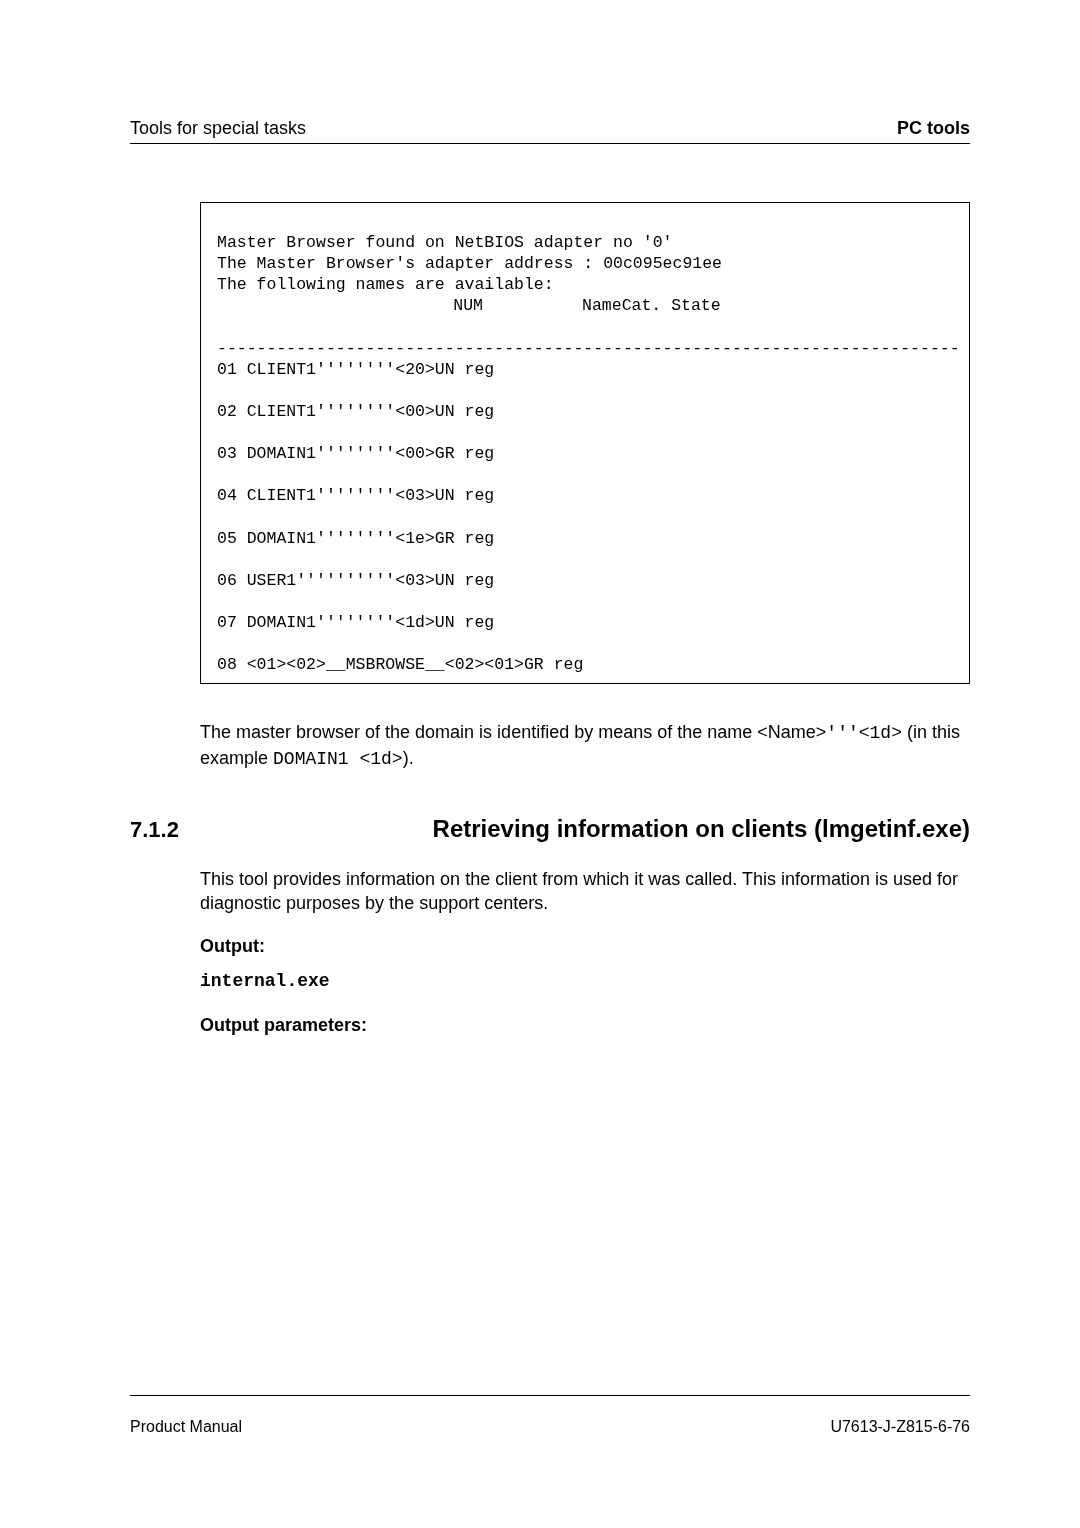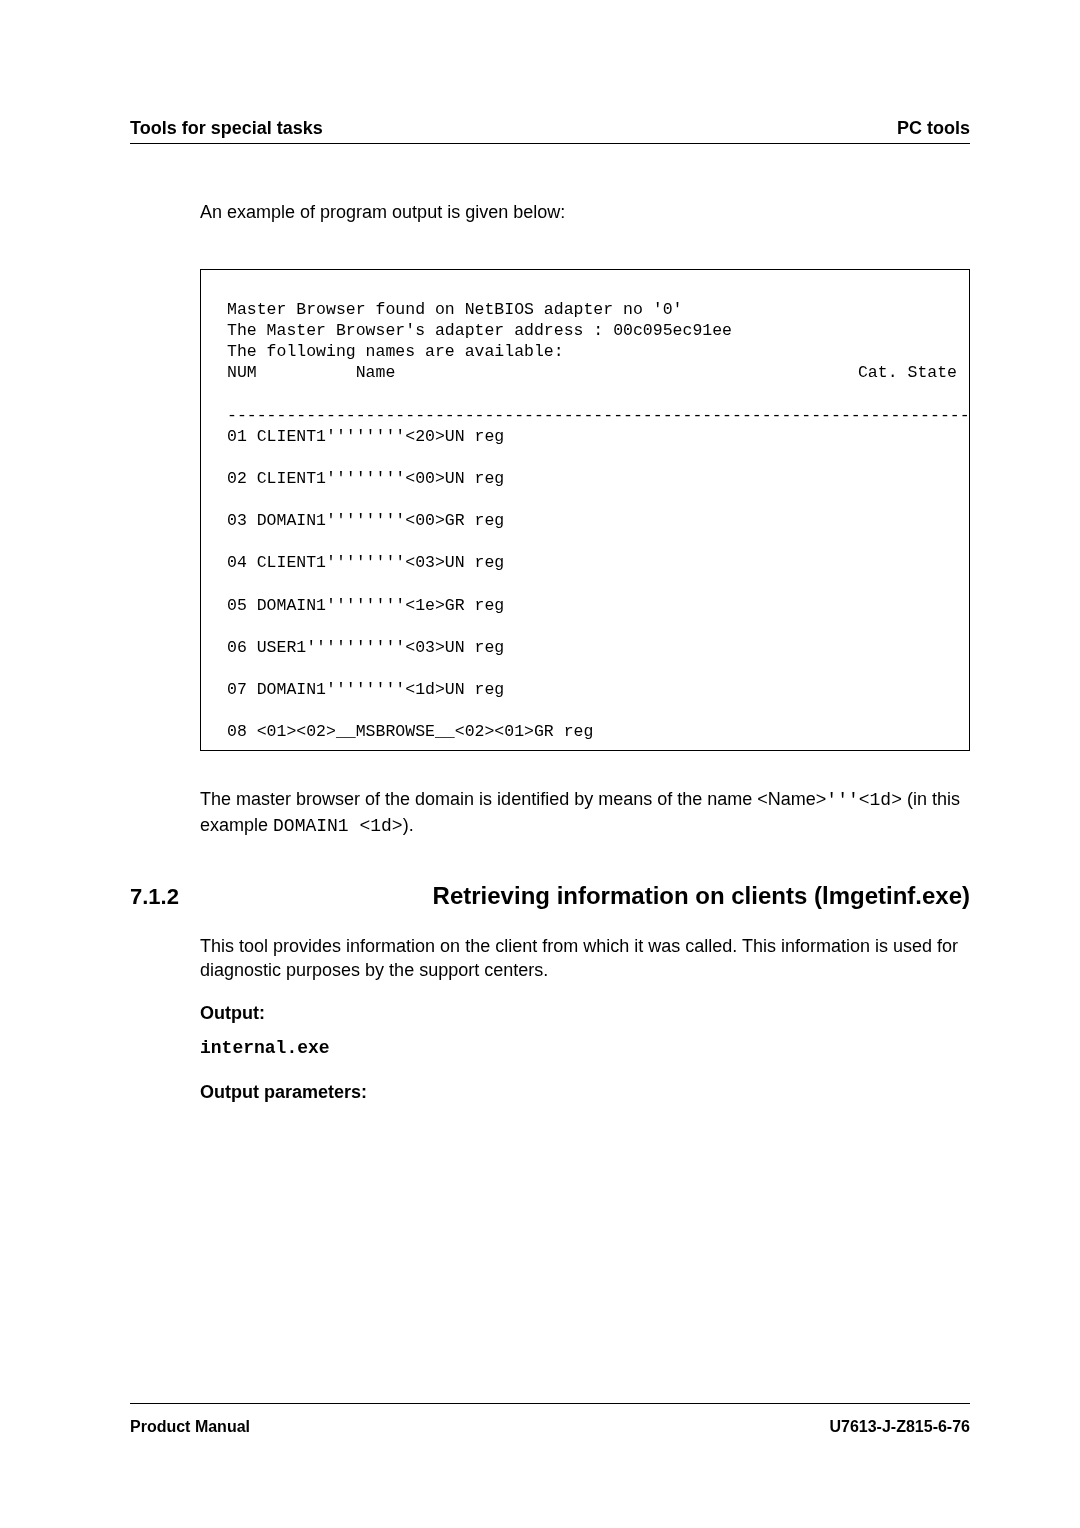--- a/index.html
+++ b/index.html
@@ -17,38 +17,38 @@
   }
   .running-head {
     display: flex;
     justify-content: space-between;
     align-items: baseline;
     font-size: 18px;
     border-bottom: 1px solid #000;
     padding-bottom: 4px;
     margin-bottom: 58px;
   }
-  .running-head .left { font-weight: 700; }
+  .running-head .left { font-weight: 400; }
   .running-head .right { font-weight: 700; }
 
   .intro {
     font-size: 18px;
     margin: 0 0 46px 70px;
   }
 
   .codebox {
     border: 1px solid #000;
-    padding: 8px 12px 8px 26px;
+    padding: 8px 12px 8px 16px;
     font-family: "Courier New", Courier, monospace;
     font-size: 16.5px;
     line-height: 1.28;
     white-space: pre;
     margin: 0 0 36px 70px;
   }
-  .codebox .head-row { display: flex; justify-content: space-between; }
+  .codebox .head-row { display: flex; justify-content: center; }
   .codebox .rule { letter-spacing: 0; }
   .codebox .row { display: flex; justify-content: flex-start; }
   .codebox .row .left { }
   .codebox .row .right { }
 
   .para {
     font-size: 18px;
     line-height: 1.35;
     margin: 0 0 16px 70px;
   }
@@ -84,37 +84,35 @@
     font-size: 18px;
     margin: 0 0 24px 70px;
   }
 
   .footer {
     position: absolute;
     left: 130px;
     right: 110px;
     bottom: 92px;
     border-top: 1px solid #000;
-    padding-top: 14px;
+    padding-top: 22px;
     display: flex;
     justify-content: space-between;
     font-size: 16px;
-    font-weight: bold;
   }
 </style>
 </head>
 <body>
 
 <div class="page">
   <div class="running-head">
     <span class="left">Tools for special tasks</span>
     <span class="right">PC tools</span>
   </div>
 
-  <p class="intro">An example of program output is given below:</p>
 
   <div class="codebox">
 <span>Master Browser found on NetBIOS adapter no '0'</span>
 <span>The Master Browser's adapter address : 00c095ec91ee</span>
 <span>The following names are available:</span>
 <div class="head-row"><span>NUM          Name</span><span>Cat. State</span></div>
 <span class="rule">---------------------------------------------------------------------------</span>
 <div class="row"><span class="left">01 CLIENT1''''''''&lt;20&gt;</span><span class="right">UN reg</span></div>
 <div class="row"><span class="left">02 CLIENT1''''''''&lt;00&gt;</span><span class="right">UN reg</span></div>
 <div class="row"><span class="left">03 DOMAIN1''''''''&lt;00&gt;</span><span class="right">GR reg</span></div>

